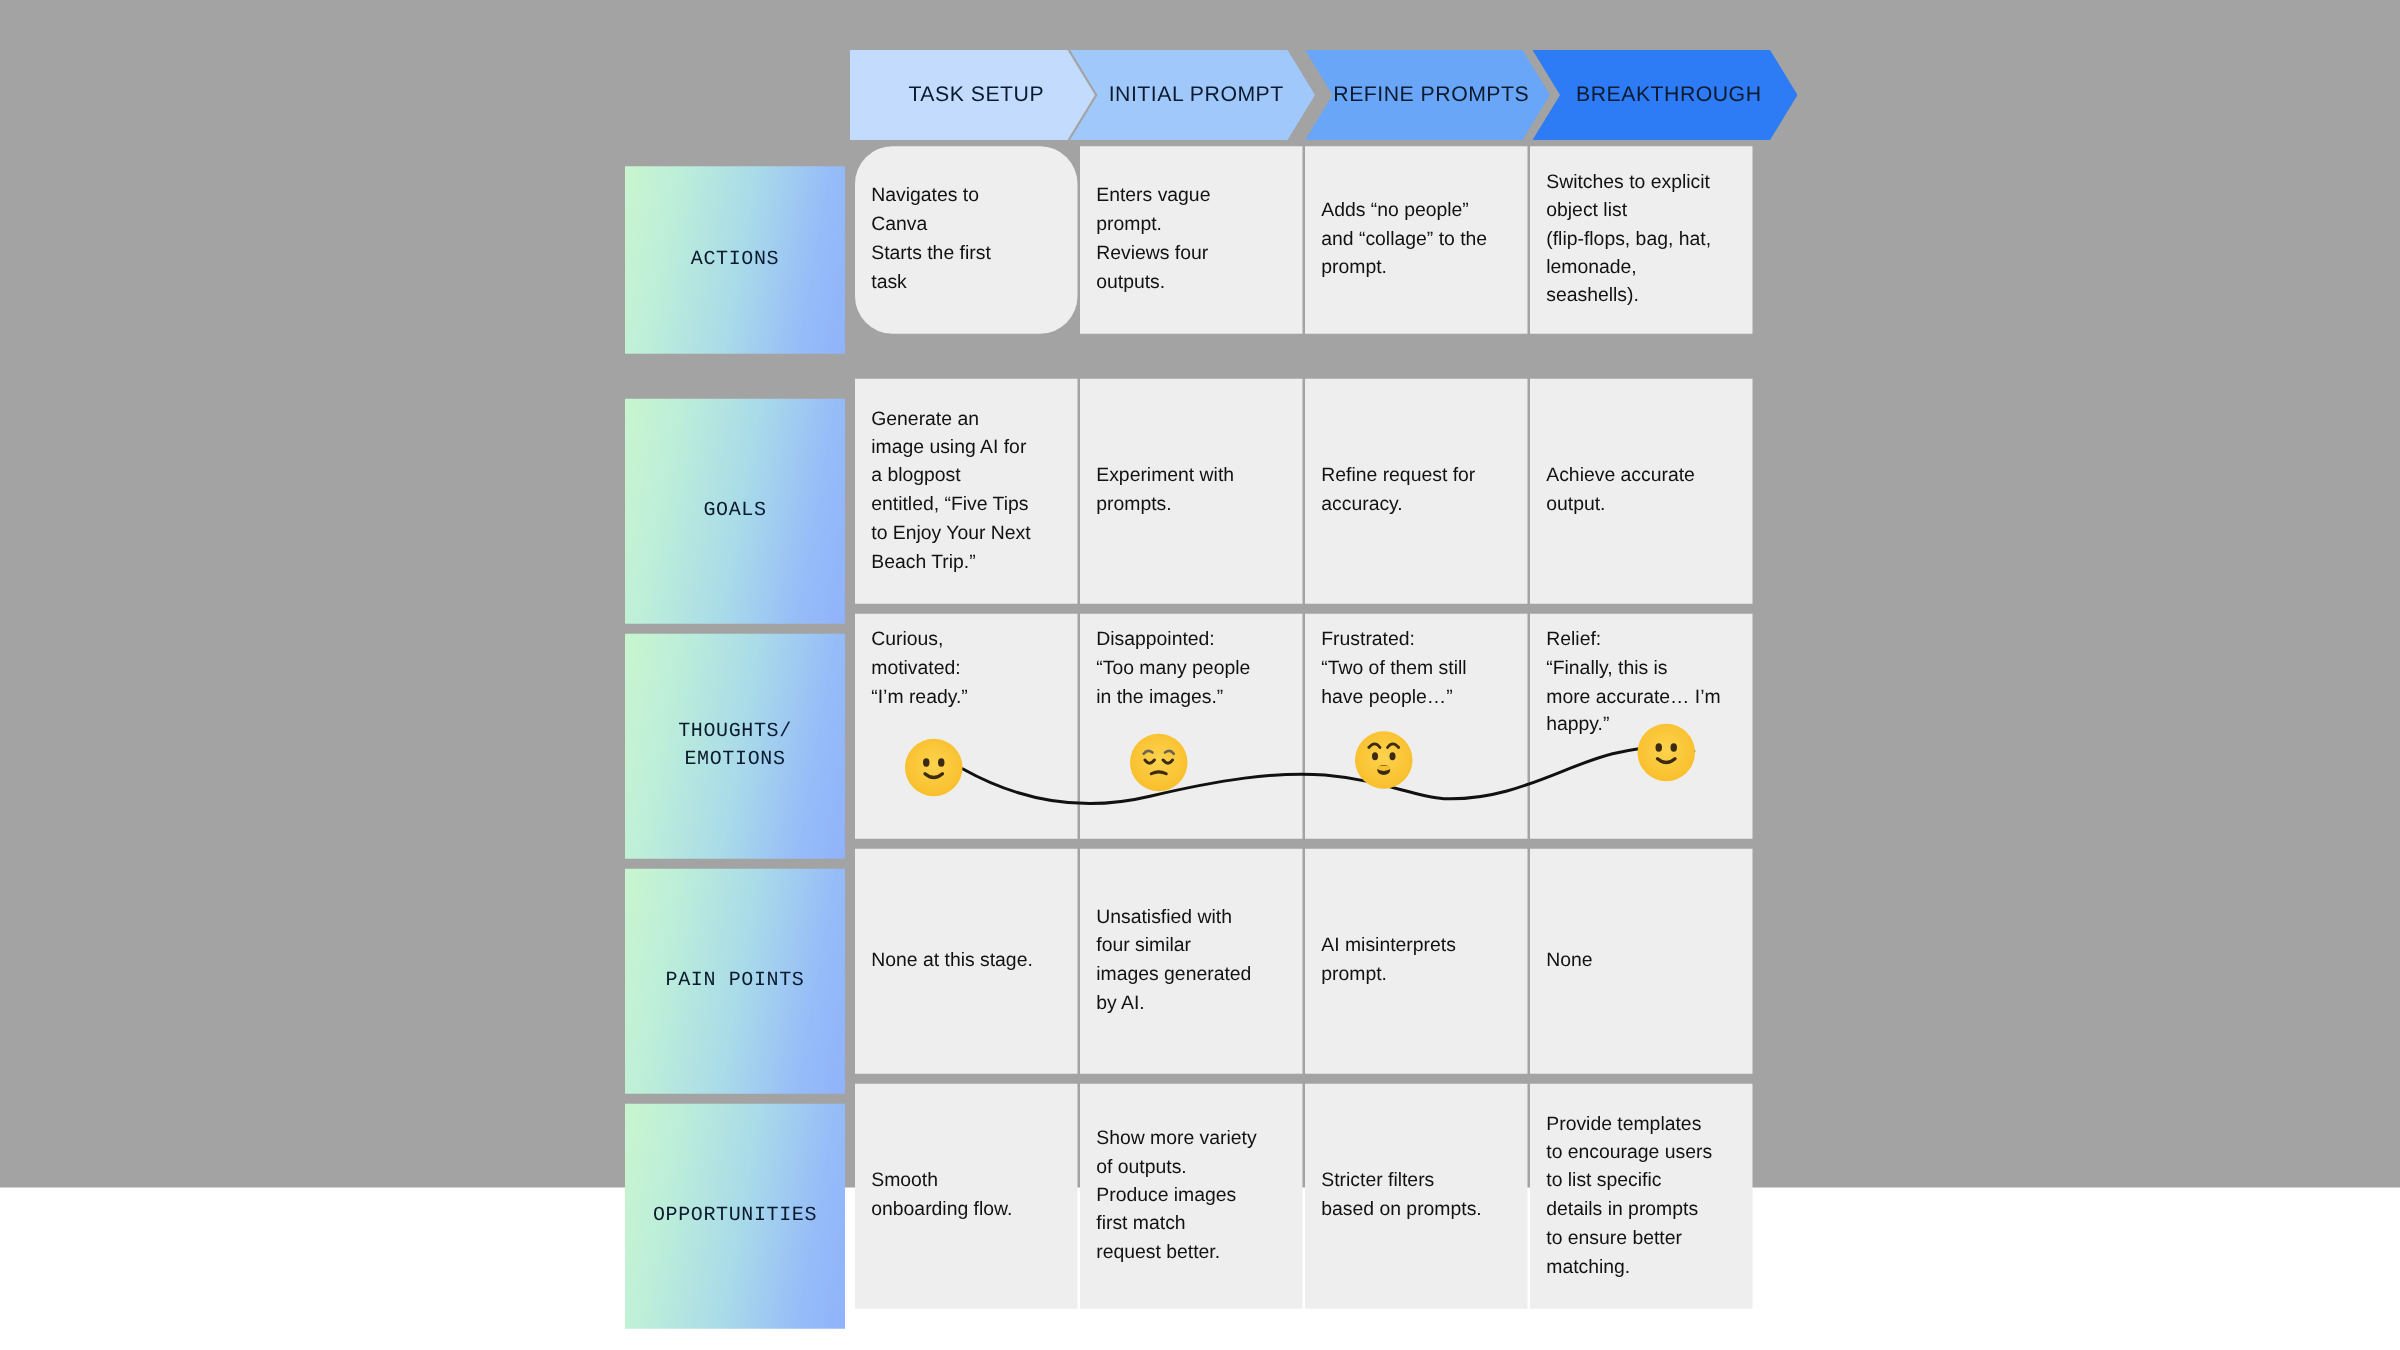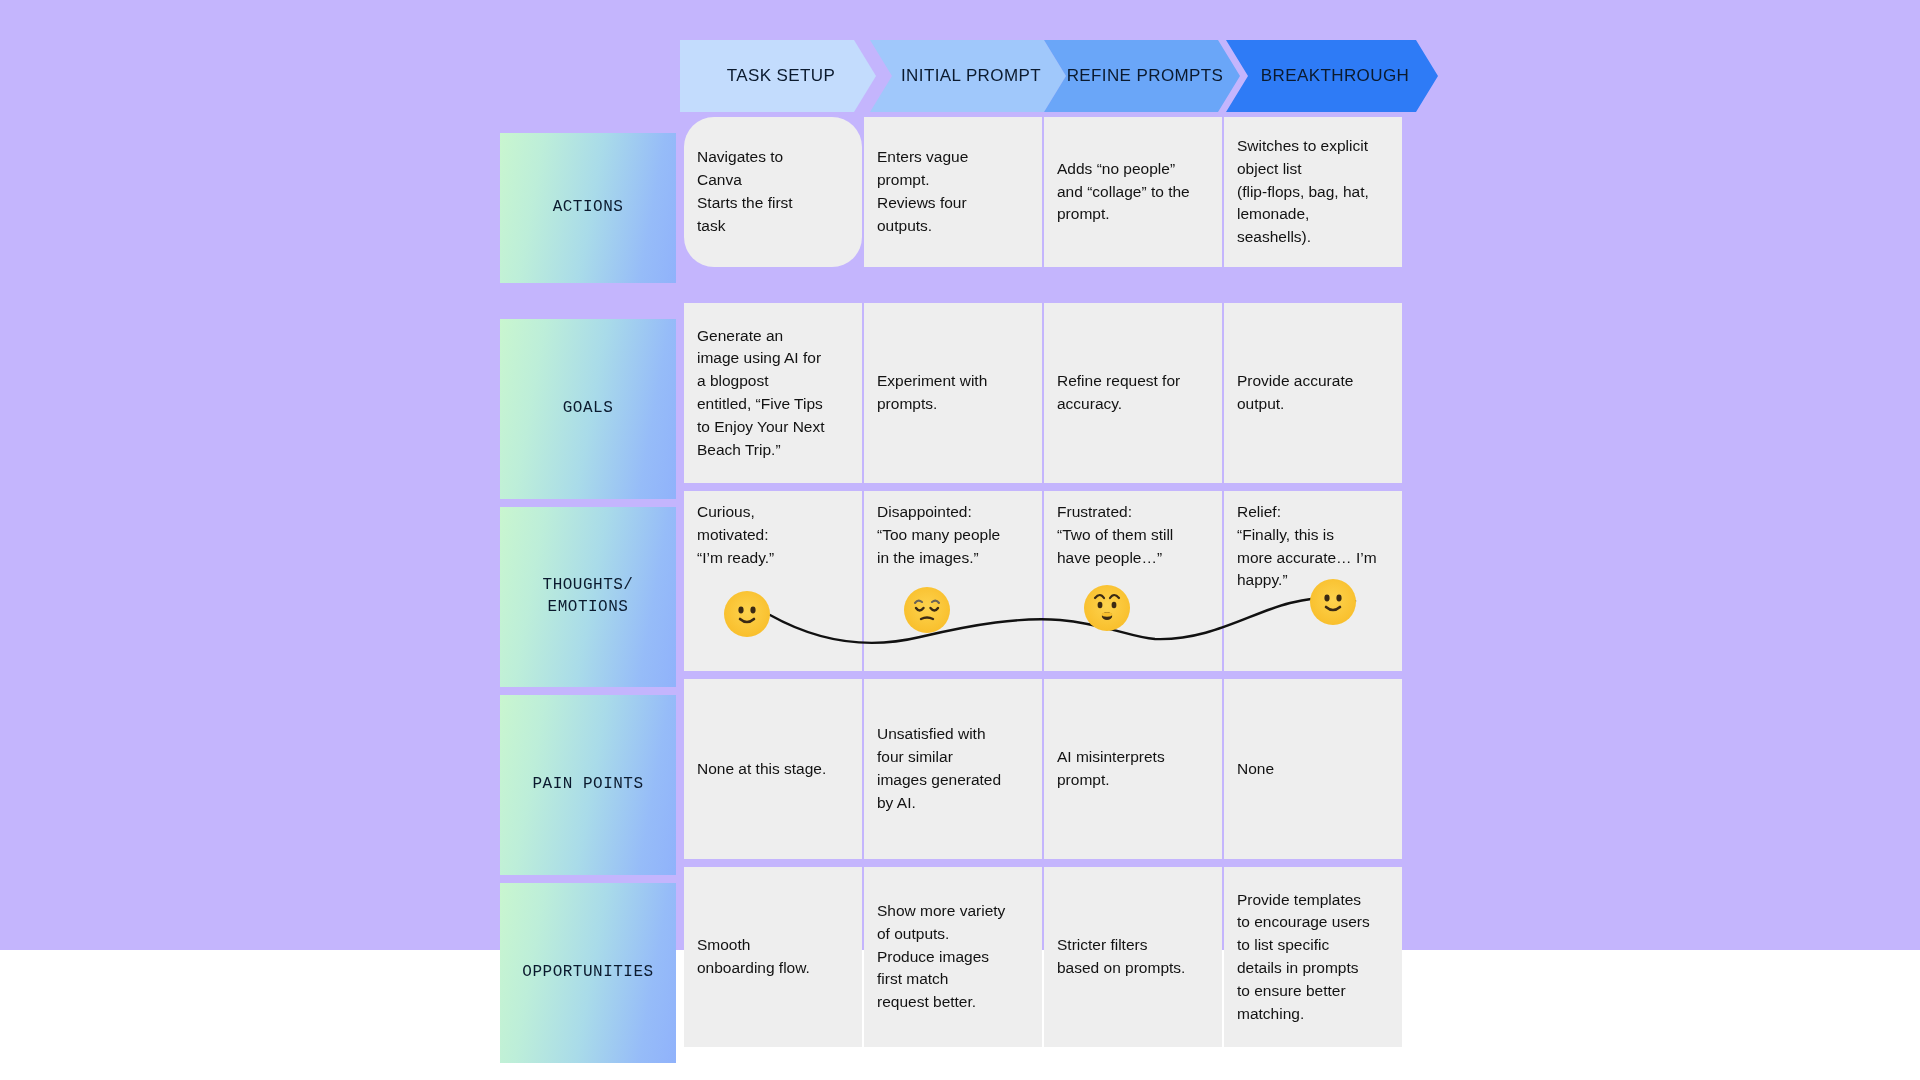--- a/index.html
+++ b/index.html
@@ -9,21 +9,21 @@
     width: 1920px; height: 1080px;
     background: #ffffff;
     font-family: "Liberation Sans", sans-serif;
     overflow: hidden;
   }
 
   #canvas {
     position: relative;
     width: 1920px;
     height: 950px;
-    background: #c4b5fd;
+    background: #a3a3a3;
   }
 
   
   .header-row {
     position: absolute;
     left: 680px;
     top: 40px;
     height: 72px;
     width: 768px;
   }
@@ -40,21 +40,21 @@
     white-space: nowrap;
   }
   .chev span { position: relative; z-index: 2; padding-left: 6px; }
 
   .chev-0 {
     left: 0px; width: 196px;
     background: #c3dcfd;
     clip-path: polygon(0 0, calc(100% - 22px) 0, 100% 50%, calc(100% - 22px) 100%, 0 100%);
   }
   .chev-1 {
-    left: 190px; width: 196px;
+    left: 176px; width: 196px;
     background: #a0c8fb;
     clip-path: polygon(0 0, calc(100% - 22px) 0, 100% 50%, calc(100% - 22px) 100%, 0 100%, 22px 50%);
   }
   .chev-2 {
     left: 364px; width: 196px;
     background: #6aa6f8;
     clip-path: polygon(0 0, calc(100% - 22px) 0, 100% 50%, calc(100% - 22px) 100%, 0 100%, 22px 50%);
   }
   .chev-3 {
     left: 546px; width: 212px;
@@ -169,21 +169,21 @@
     <div class="cell cell-0 va-mid" style="height:180px;">Generate an
 image using AI for
 a blogpost
 entitled, “Five Tips
 to Enjoy Your Next
 Beach Trip.”</div>
     <div class="cell cell-1 va-mid" style="height:180px;">Experiment with
 prompts.</div>
     <div class="cell cell-2 va-mid" style="height:180px;">Refine request for
 accuracy.</div>
-    <div class="cell cell-3 va-mid" style="height:180px;">Provide accurate
+    <div class="cell cell-3 va-mid" style="height:180px;">Achieve accurate
 output.</div>
   </div>
 
   <div class="row row-emotions" style="top:491px;height:180px;">
     <div class="row-label" style="height:180px;">THOUGHTS/
 EMOTIONS</div>
     <div class="cell cell-0" style="height:180px;">Curious,
 motivated:
  “I’m ready.”</div>
     <div class="cell cell-1" style="height:180px;">Disappointed:

